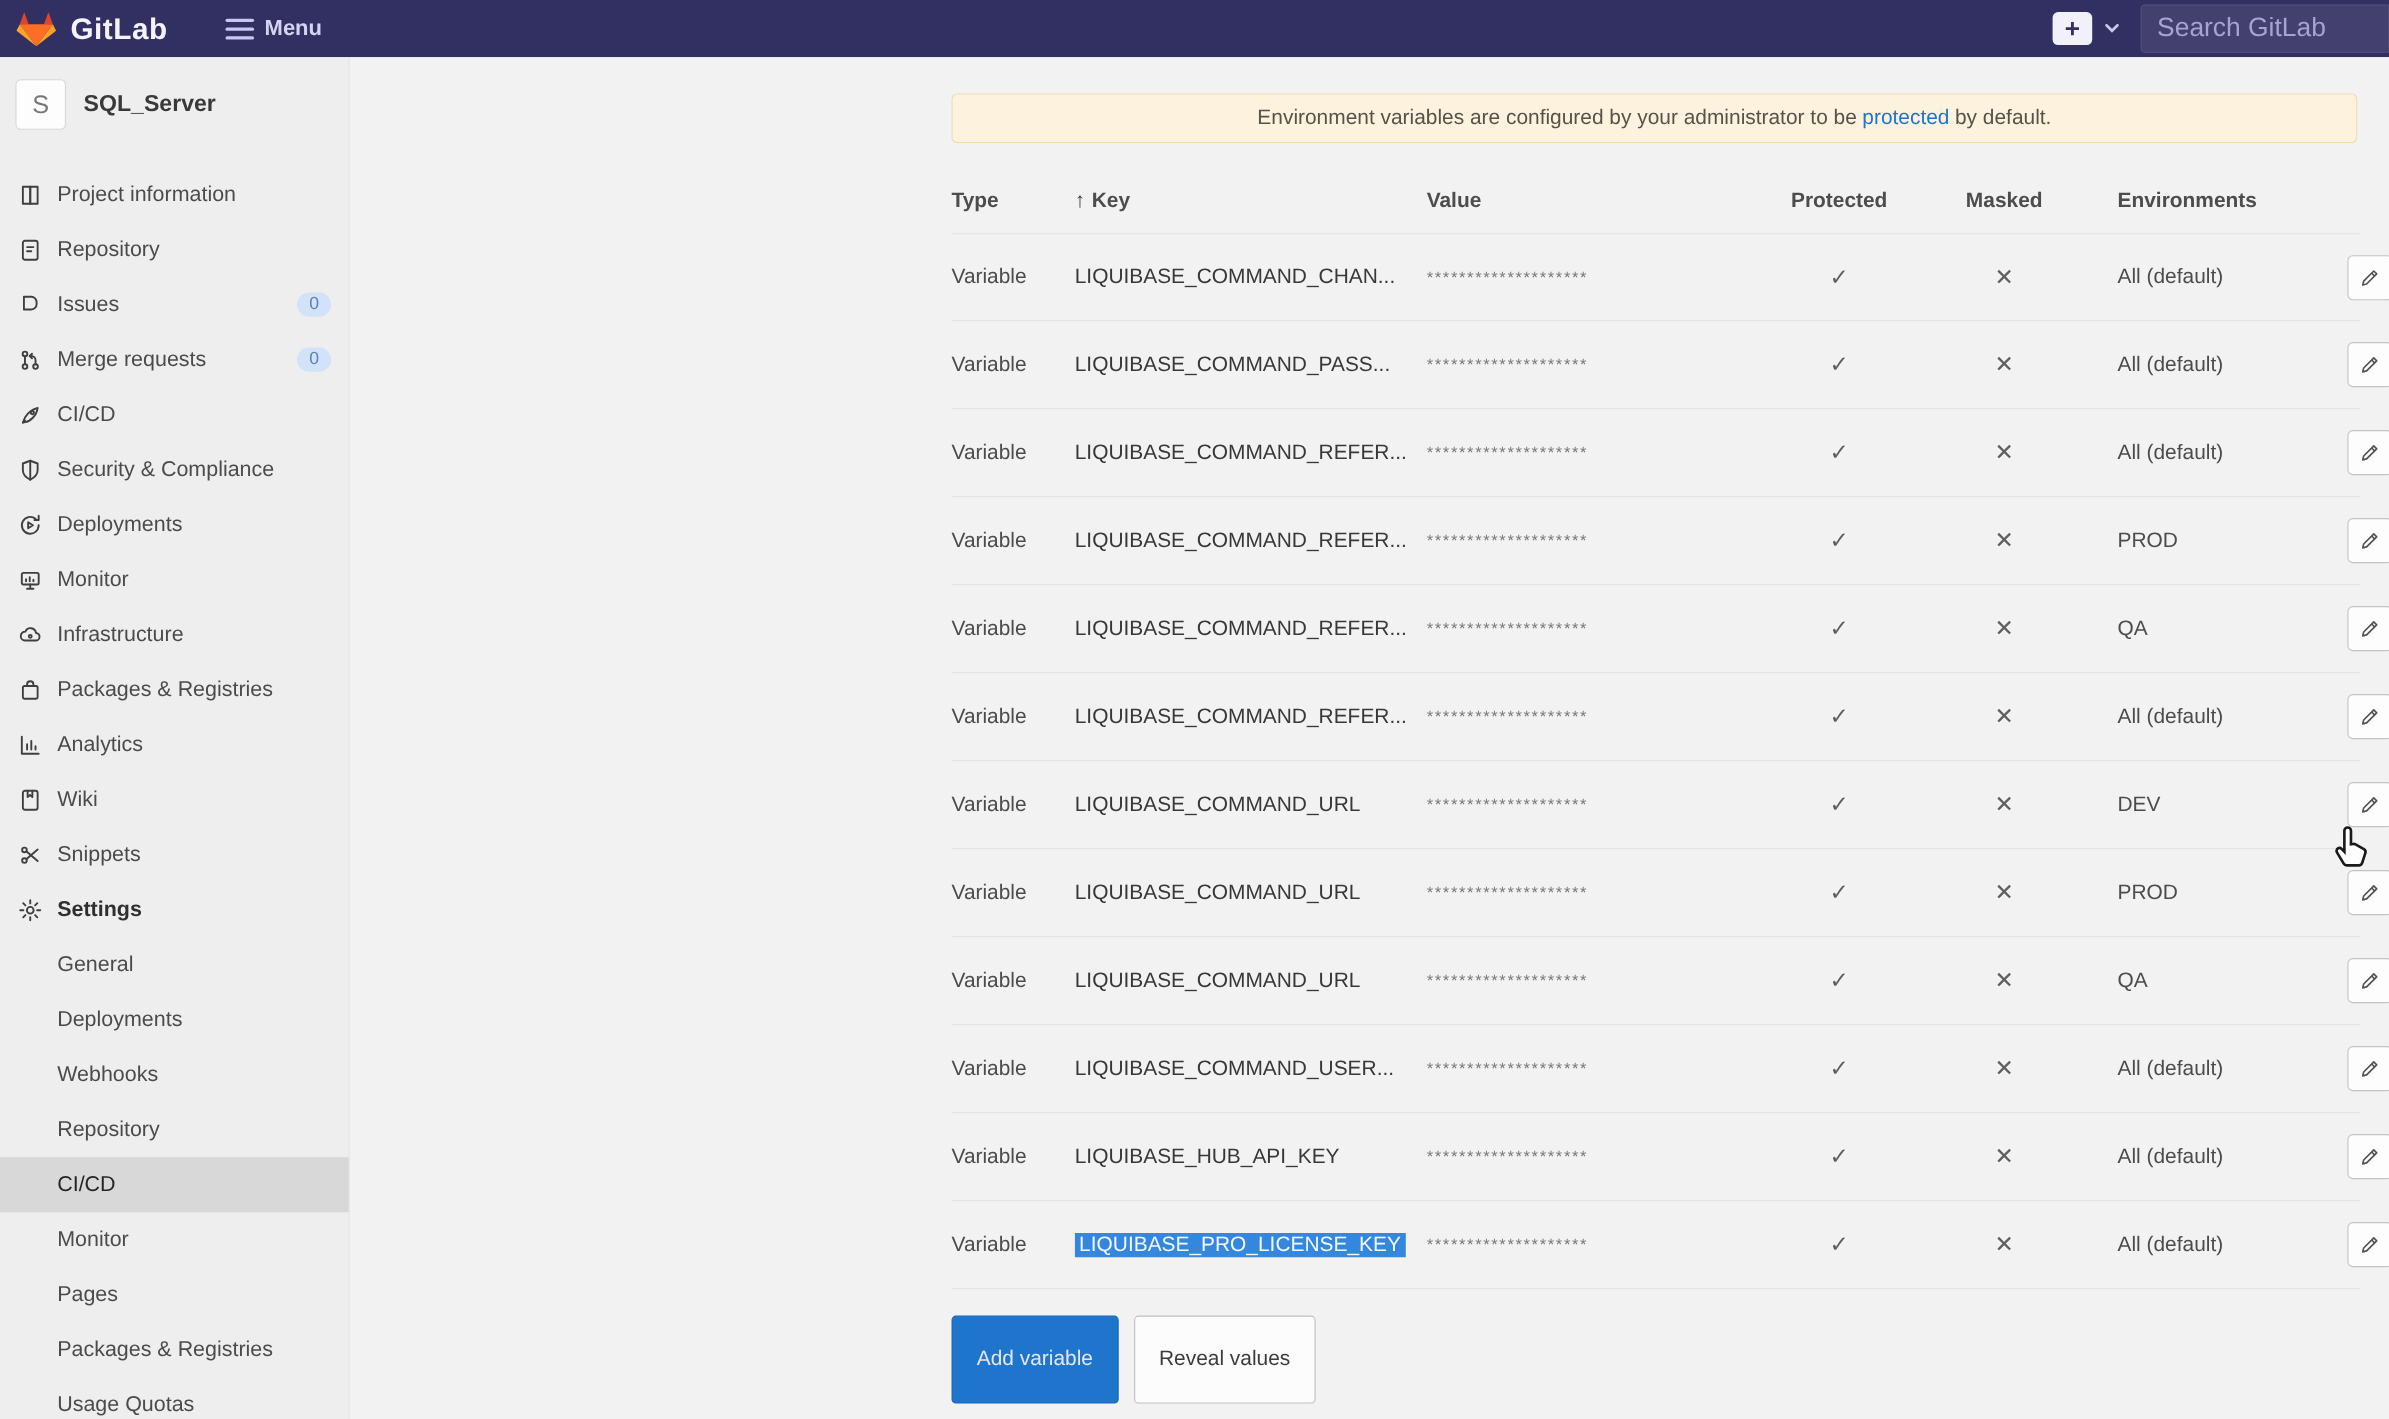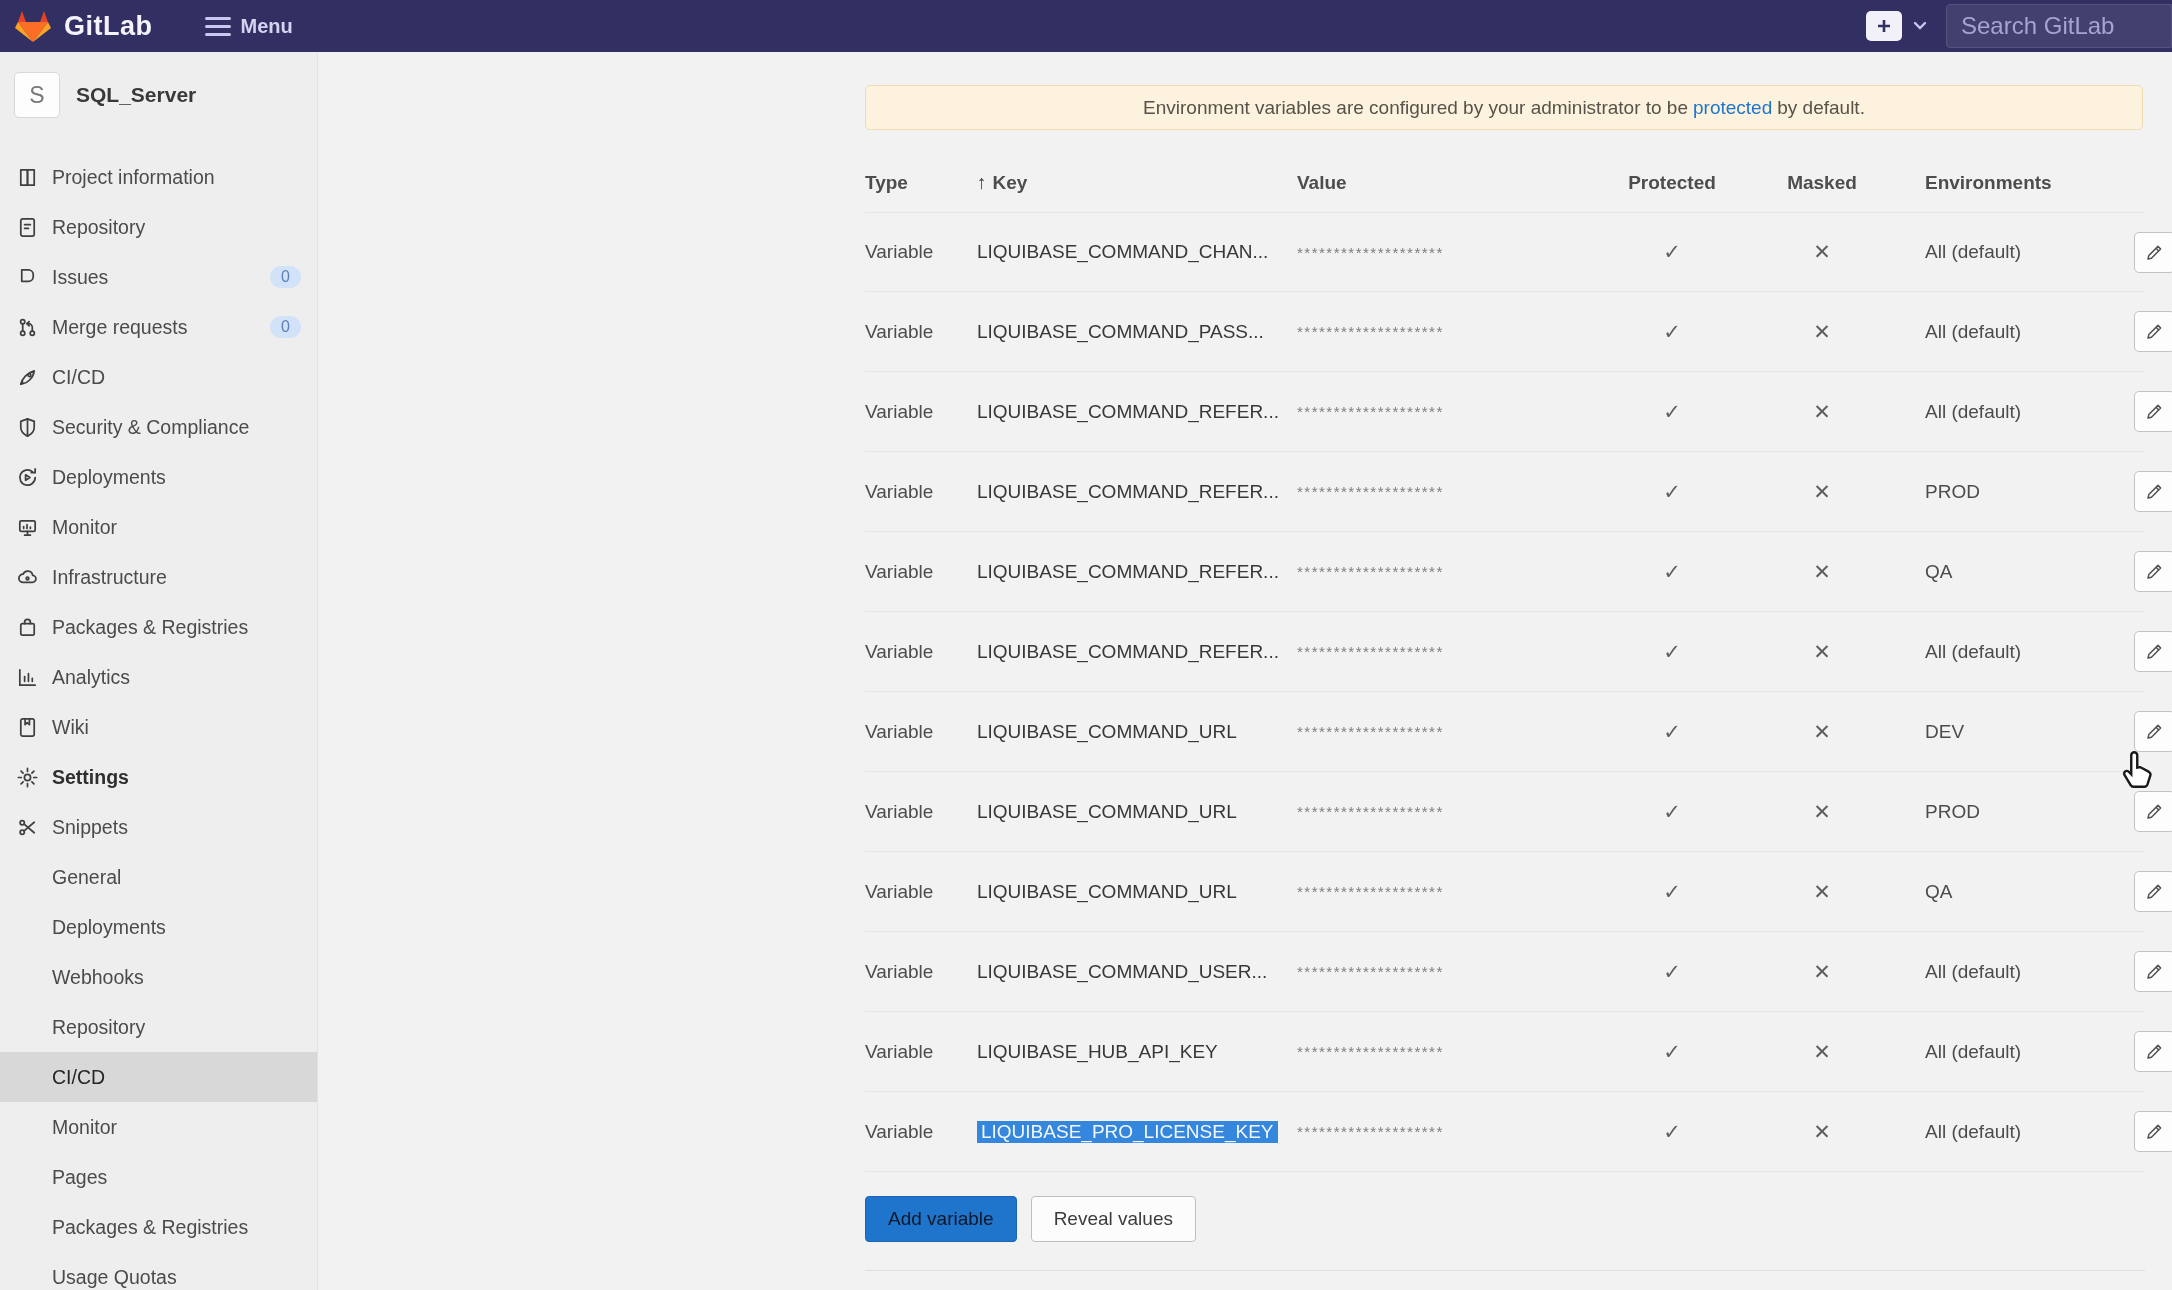--- a/index.html
+++ b/index.html
@@ -54,21 +54,21 @@
   .c.key { color:#383838; white-space:nowrap; overflow:hidden; }
   .c.key .sel { background:#3586dd; color:#f2f7fd; padding:3px 4px; border-radius:2px; }
   .c.val { color:#7c7c7c; font-size:15px; letter-spacing:1.5px; }
   .c.prot, .c.mask { text-align:center; font-size:21px; color:#5f5f5f; }
   .c.env { padding-left:28px; }
   .c.edit { display:flex; justify-content:flex-end; }
   .editbtn { width:41px; height:41px; background:#fdfdfe; border:1px solid #c3c3c5; border-radius:5px; display:flex; align-items:center; justify-content:center; cursor:pointer; }
   .editbtn svg { width:21px; height:21px; stroke:#525252; }
 
   .actions { display:flex; gap:14px; margin-top:24px; }
-  .btn-primary { background:#1f75cb; color:#0f172a; border:1px solid #1a66b4; border-radius:4px; font-size:19px; padding:11px 22px; cursor:pointer; font-family:inherit; }
+  .btn-primary { background:#1f75cb; color:#e5e5e5; border:1px solid #1a66b4; border-radius:4px; font-size:19px; padding:28px 22px; cursor:pointer; font-family:inherit; }
   .btn-secondary { background:#fcfcfd; color:#3c3c3c; border:1px solid #bfbfc1; border-radius:4px; font-size:19px; padding:11px 22px; cursor:pointer; font-family:inherit; }
   .section-hr { width:1280px; border:none; border-top:1px solid #dedee0; margin-top:28px; }
 
   .cursor-hand { position:absolute; left:2120px; top:750px; width:36px; height:42px; pointer-events:none; }
 </style>
 </head>
 <body>
 
 <div class="topbar">
   <div class="brand">
@@ -244,40 +244,40 @@
     <span class="icon">
             <svg viewBox="0 0 24 24" fill="none" stroke="currentColor" stroke-width="1.8" stroke-linecap="round" stroke-linejoin="round">
               <rect x="5" y="3" width="14" height="18" rx="2"></rect>
               <path d="M9.5 3v6l2.2-2 2.3 2V3"></path>
             </svg>
           </span>
     <span class="label">Wiki</span>
 
   </div>
 
-  <div class="side-item bold">
-    <span class="icon">
-            <svg viewBox="0 0 24 24" fill="none" stroke="currentColor" stroke-width="1.8" stroke-linecap="round" stroke-linejoin="round">
-              <circle cx="12" cy="12" r="3.2"></circle>
-              <path d="M12 2.5v3M12 18.5v3M2.5 12h3M18.5 12h3M5.3 5.3l2.1 2.1M16.6 16.6l2.1 2.1M18.7 5.3l-2.1 2.1M7.4 16.6l-2.1 2.1"></path>
-            </svg>
-          </span>
-    <span class="label">Settings</span>
-
-  </div>
-
   <div class="side-item">
     <span class="icon">
             <svg viewBox="0 0 24 24" fill="none" stroke="currentColor" stroke-width="1.8" stroke-linecap="round" stroke-linejoin="round">
               <circle cx="6.5" cy="7" r="2.2"></circle>
               <circle cx="6.5" cy="17" r="2.2"></circle>
               <path d="M8.5 8.5 19 17.5M8.5 15.5 19 6.5"></path>
             </svg>
           </span>
     <span class="label">Snippets</span>
+
+  </div>
+
+  <div class="side-item bold">
+    <span class="icon">
+            <svg viewBox="0 0 24 24" fill="none" stroke="currentColor" stroke-width="1.8" stroke-linecap="round" stroke-linejoin="round">
+              <circle cx="12" cy="12" r="3.2"></circle>
+              <path d="M12 2.5v3M12 18.5v3M2.5 12h3M18.5 12h3M5.3 5.3l2.1 2.1M16.6 16.6l2.1 2.1M18.7 5.3l-2.1 2.1M7.4 16.6l-2.1 2.1"></path>
+            </svg>
+          </span>
+    <span class="label">Settings</span>
 
   </div>
 <div class="side-child">General</div>
         <div class="side-child">Deployments</div>
         <div class="side-child">Webhooks</div>
         <div class="side-child">Repository</div>
         <div class="side-child active">CI/CD</div>
         <div class="side-child">Monitor</div>
         <div class="side-child">Pages</div>
         <div class="side-child">Packages &amp; Registries</div>

